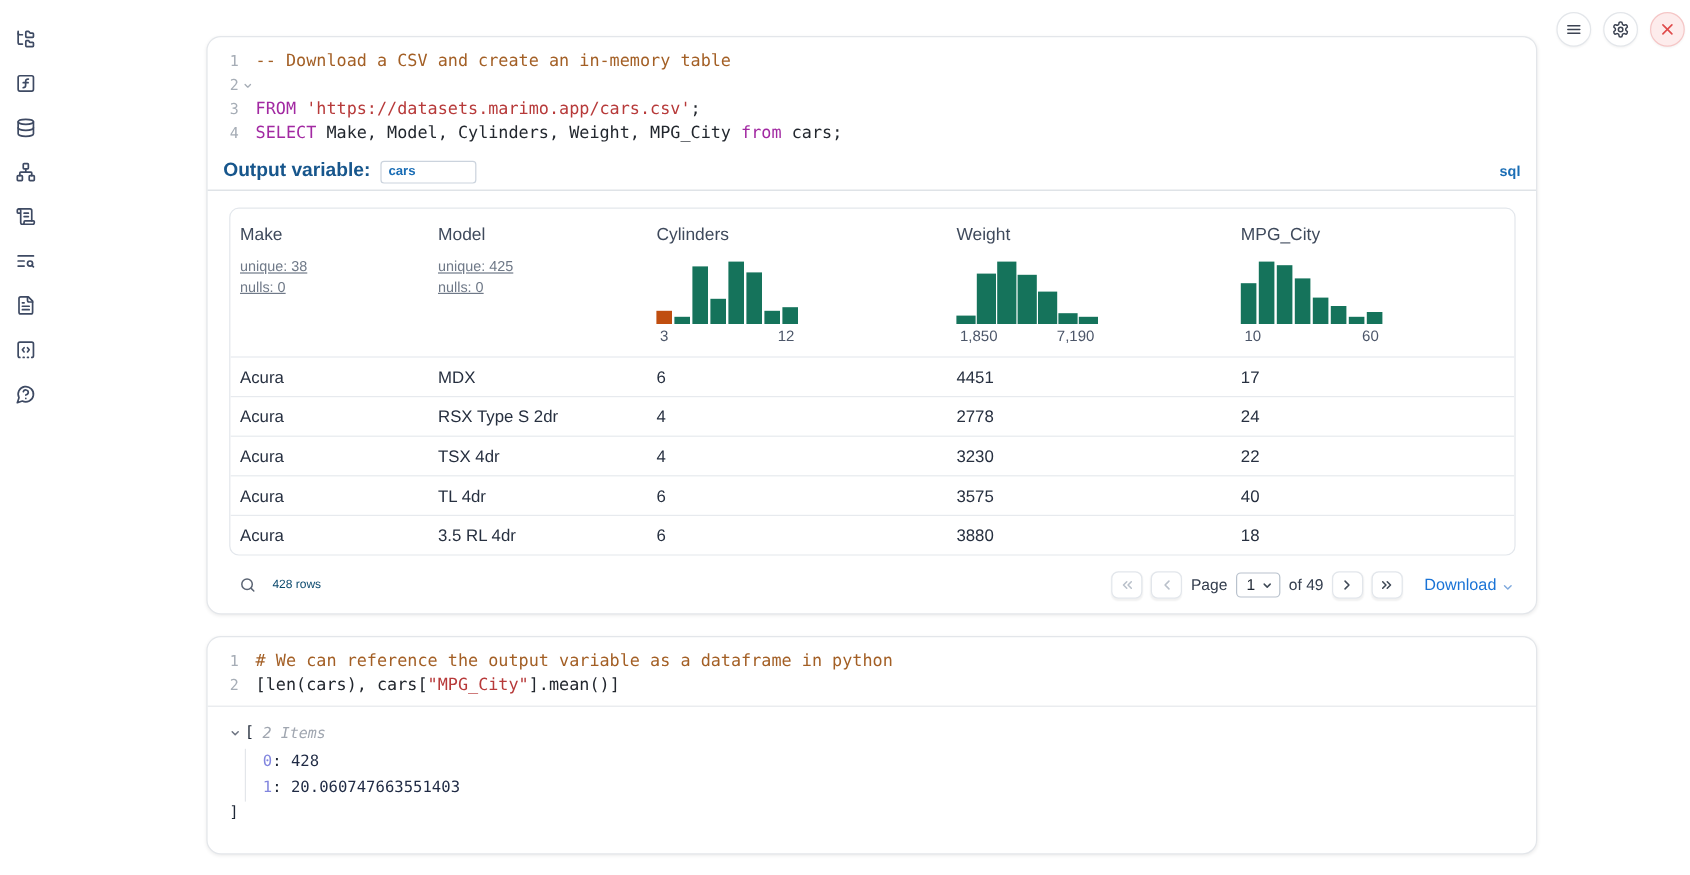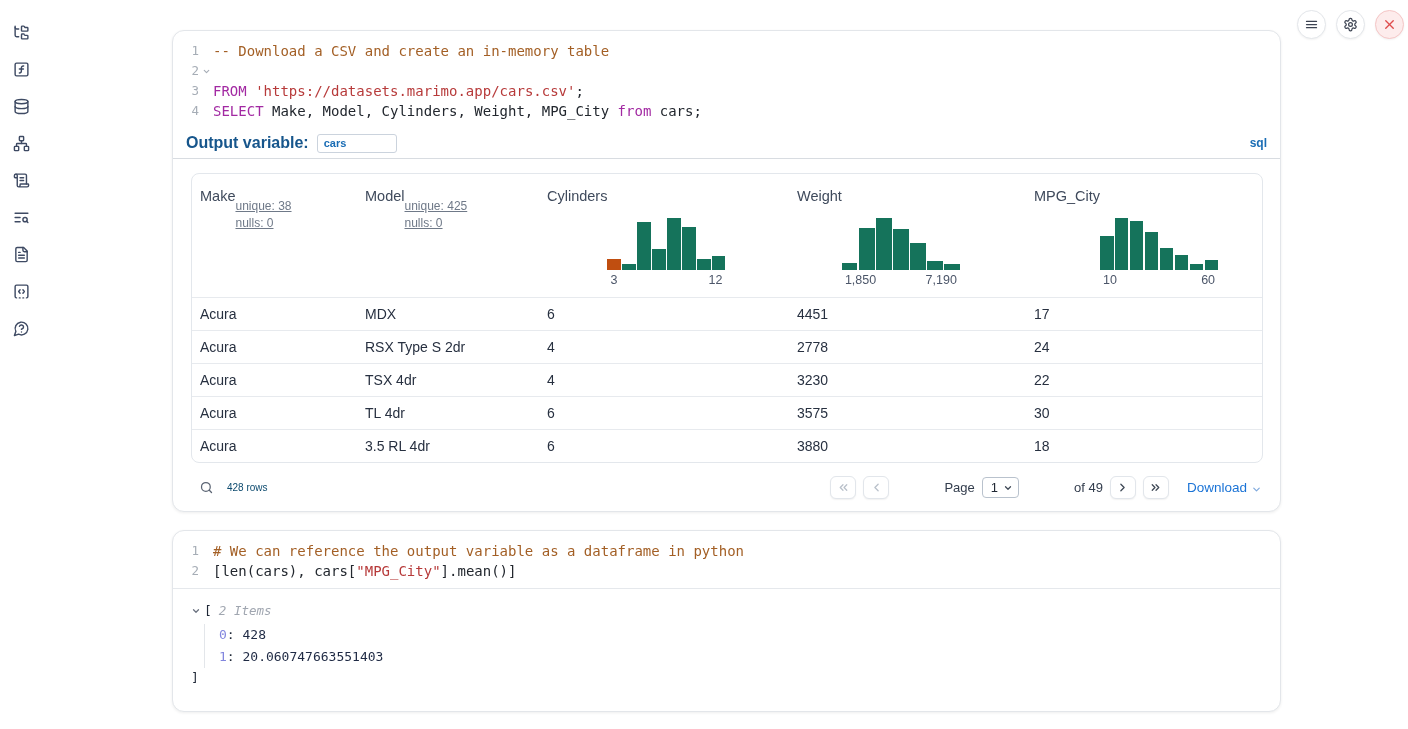--- a/index.html
+++ b/index.html
@@ -41,41 +41,41 @@
   .outvar-row { height:31px; display:flex; align-items:center; padding:0 13px;
     border-bottom:1px solid #d8dce1; }
   .outvar-label { font-size:16px; font-weight:bold; color:#17568c; }
   .outvar-input { width:80px; height:19px; margin-left:8px; border:1px solid #cbd3dd; border-radius:3px;
     padding:0 6px; font-size:11px; font-weight:bold; color:#1a6db5; font-family:inherit; }
   .lang-badge { margin-left:auto; font-size:12px; font-weight:bold; color:#1a6db5; }
 
   
   .table-wrap { margin:14px 17px 0 18px; border:1px solid #e3e7ec; border-radius:8px; overflow:hidden; }
   .thead, .tr { display:grid; grid-template-columns:165px 182px 250px 237px 1fr; }
-  .th { padding:14px 8px 10px 8px; display:flex; flex-direction:row; min-height:123px; }
+  .th { padding:14px 8px 10px 8px; display:flex; flex-direction:column; min-height:123px; }
   .th-title { font-size:14.5px; color:#3f4a5c; }
   .th-stats { margin-top:10px; font-size:12px; color:#6f7988; line-height:17px;text-decoration:underline; }
   .hist { margin-top:auto; width:118px; }
   .hist-bars { display:flex; align-items:flex-end; gap:1.5px; height:52px; }
   .hist-bar { flex:1; }
   .hist-labels { display:flex; justify-content:space-between; font-size:12.5px; color:#4c5669; margin-top:3px; padding:0 3px; }
   .tr { border-top:1px solid #e7eaee; height:33px; }
   .td { display:flex; align-items:center; padding-left:8px; font-size:14px; color:#273040; }
 
   
   .tfooter { display:flex; align-items:center; padding:13px 18px 0 26px; }
   .search-icon { color:#5b6473; display:flex; }
   .rows-label { margin-left:13px; font-size:10px; color:#0c4a6e; }
   .pager { margin-left:auto; display:flex; align-items:center; gap:7px; }
   .pg-btn { width:26px; height:23px; border:1px solid #e2e6eb; border-radius:6px; background:#fff;
     box-shadow:0 1px 1.5px rgba(0,0,0,.06); display:flex; align-items:center; justify-content:center; cursor:pointer; }
   .pg-btn svg { width:13px; height:13px; }
   .pg-dim { color:#b9c0ca; }
   .pg-dark { color:#3f4956; }
-  .page-label, .of-label { font-size:13px; color:#333d4d;margin-left:48px; }
+  .page-label, .of-label { font-size:13px; color:#333d4d; }
   .page-select { display:flex; align-items:center; gap:5px; border:1px solid #b9c2cd; border-radius:4px;
     height:21px; padding:0 5px 0 8px; font-size:13px; color:#1f2733; cursor:pointer; }
   .page-select svg { width:10px; height:10px; color:#3f4956; }
   .download { margin-left:11px; display:flex; align-items:flex-end; gap:4px;
     color:#1a73d6; font-size:13.5px; cursor:pointer; }
   .download svg { width:11px; height:11px; color:#7fa9dd; }
 
   
   .py-divider { border-top:1px solid #e5e8ec; }
   .tree { padding:13px 0 0 18px; font-family:"DejaVu Sans Mono",monospace; font-size:13px; color:#1f2837; }
@@ -316,21 +316,21 @@
           <div class="td">TSX 4dr</div>
           <div class="td">4</div>
           <div class="td">3230</div>
           <div class="td">22</div>
         </div>
         <div class="tr">
           <div class="td">Acura</div>
           <div class="td">TL 4dr</div>
           <div class="td">6</div>
           <div class="td">3575</div>
-          <div class="td">30</div>
+          <div class="td">40</div>
         </div>
         <div class="tr">
           <div class="td">Acura</div>
           <div class="td">3.5 RL 4dr</div>
           <div class="td">6</div>
           <div class="td">3880</div>
           <div class="td">18</div>
         </div>
       </div>
   </div>

